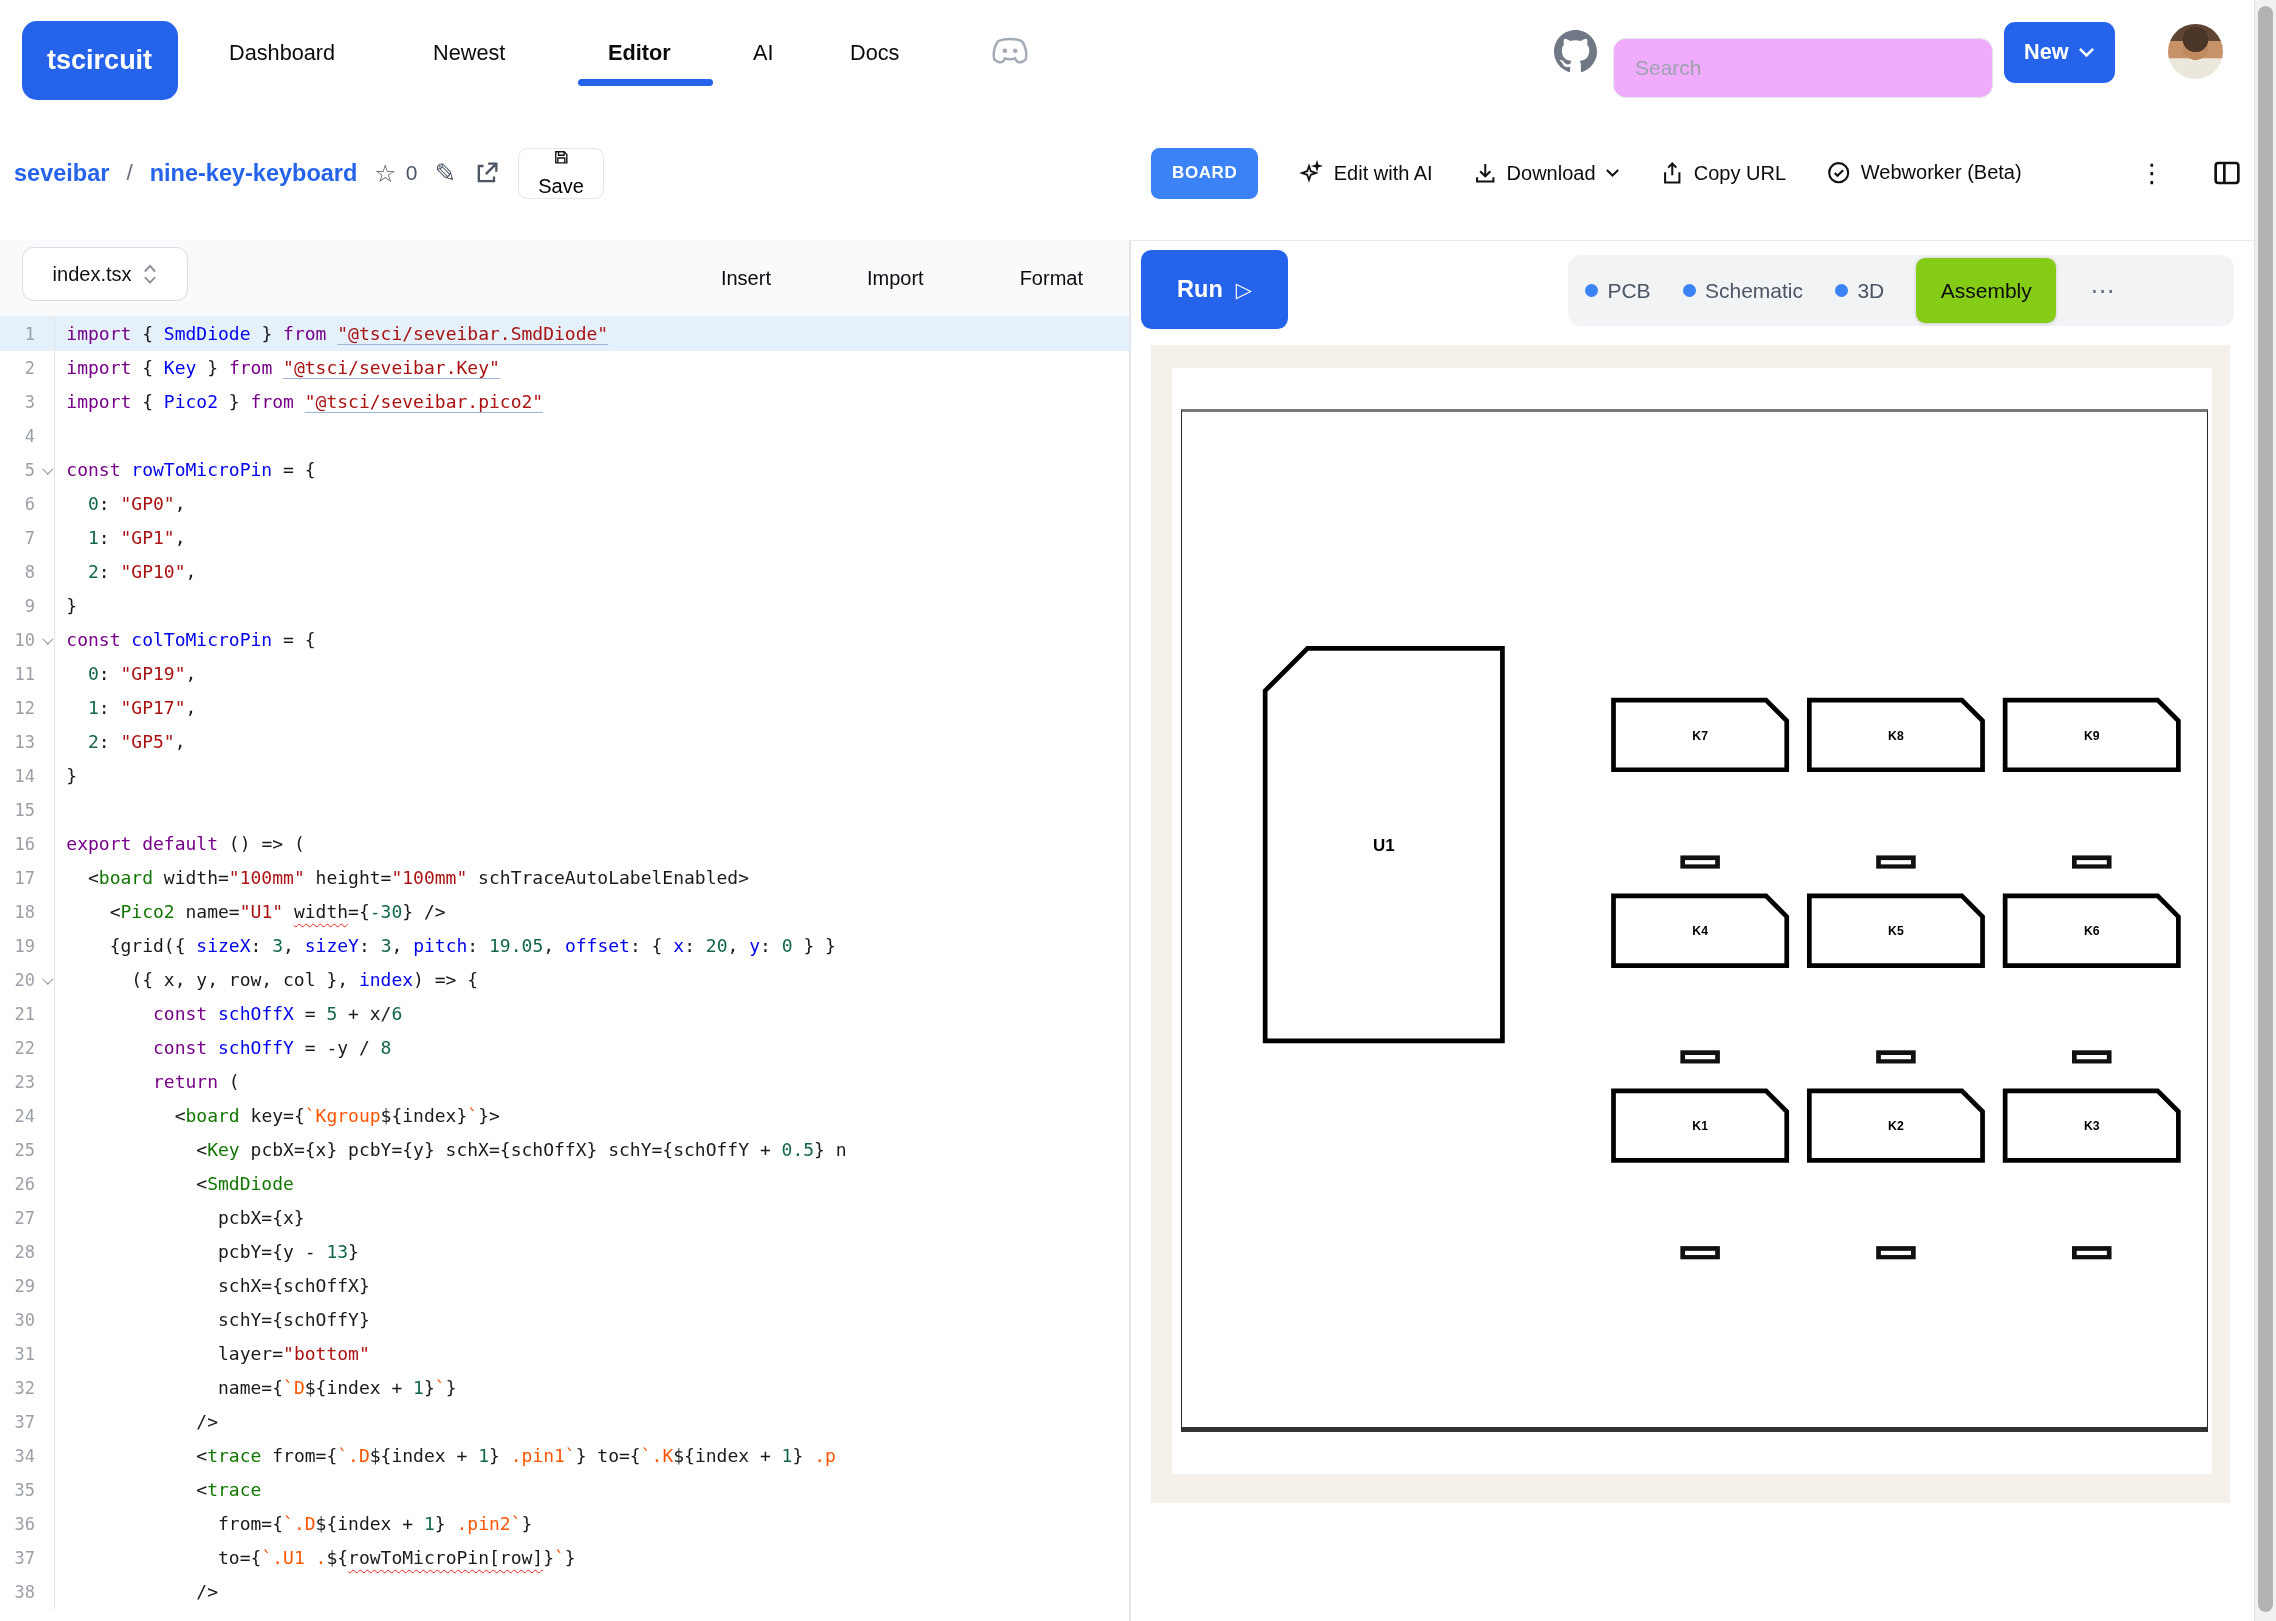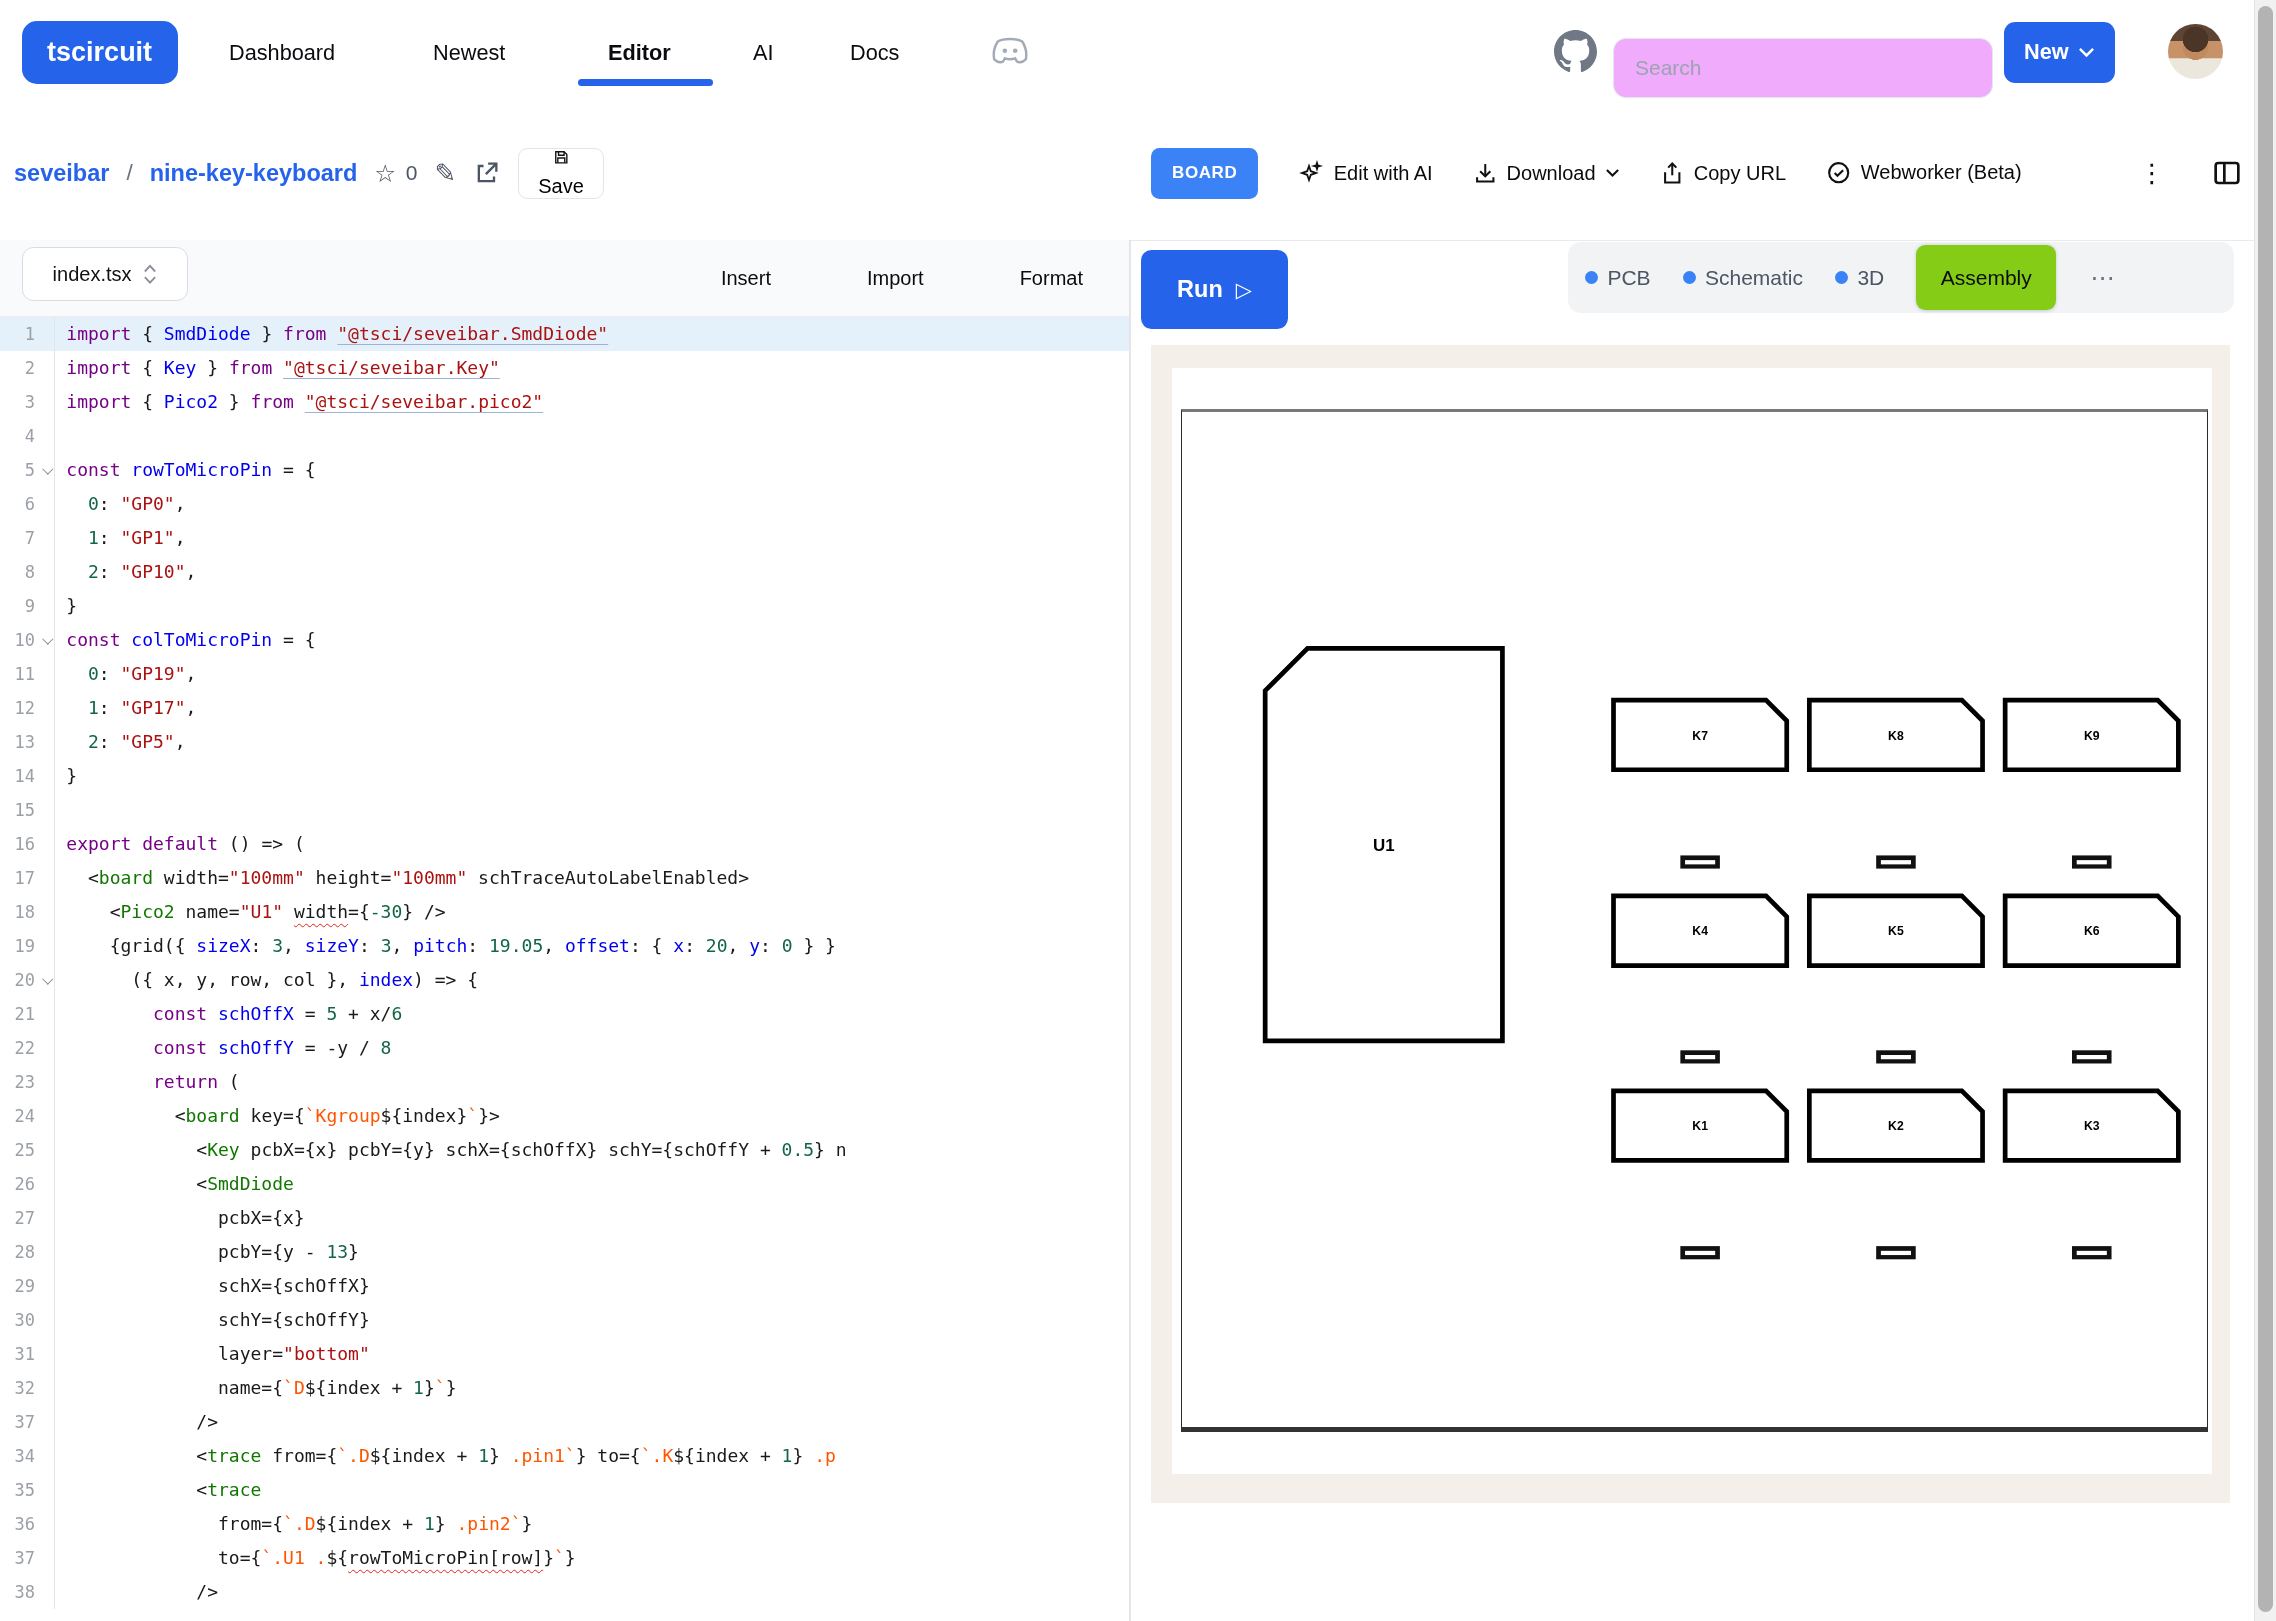--- a/index.html
+++ b/index.html
@@ -2,21 +2,21 @@
 <html style="font-size:15px"><head>
 <meta charset="utf-8">
 <style>
   html,body{margin:0;padding:0;}
   body{width:2277px;height:1621px;position:relative;overflow:hidden;background:#fff;
        font-family:"Liberation Sans",sans-serif;color:#111;}
   .abs{position:absolute;}
 
   
   .nav{left:0;top:0;width:2277px;height:106px;background:#fff;border-bottom:0.9px solid #e8eaed;}
-  .logo{left:21.7px;top:21px;height:63px;padding:0 25.4px;background:#2563eb;color:#fff;
+  .logo{left:21.7px;top:21px;height:79px;padding:0 25.4px;background:#2563eb;color:#fff;
         border-radius:15px;font-size:27px;font-weight:bold;display:flex;align-items:center;}
   .navlink{top:0;height:105px;display:flex;align-items:center;font-size:21.7px;font-weight:500;color:#0b0b0f;}
   .nl-0{left:229px}.nl-1{left:433px}.nl-2{left:608px}.nl-3{left:753px}.nl-4{left:850px}
   .tab-underline{left:578px;top:79px;width:135px;height:6.6px;background:#2563eb;border-radius:3.8px;}
   .discord{left:991px;top:35px;}
   .github{left:1554px;top:30px;}
   .search{left:1613px;top:38px;width:380px;height:60px;border:1.4px solid #e3e6ea;border-radius:13px;
           font-size:21px;color:#374151;padding:0 0 0 21px;outline:none;background:#f0abfc;
           font-family:"Liberation Sans",sans-serif;box-sizing:border-box;}
   .search::placeholder{color:#9ca3af;}
@@ -67,21 +67,21 @@
   .t-lnk{color:#aa1111;text-decoration:underline;text-decoration-color:#9db4d6;text-underline-offset:3.8px;}
   .t-num{color:#116644}.t-tag{color:#117700}.t-tpl{color:#ff5500}.t-pl{color:#1a1a1a}
   .t-err{color:#1a1a1a;text-decoration:underline wavy #e5231b;text-decoration-thickness:1.4px;text-underline-offset:4.7px;}
 
   .vdiv{left:1129px;top:240px;width:1.9px;height:1381px;background:#e3e5e8;}
 
   
   .btn-run{left:1141px;top:250px;width:147px;height:79px;background:#2563eb;border-radius:10.4px;
            display:flex;align-items:center;justify-content:center;gap:13px;color:#fff;font-size:23.5px;font-weight:600;}
   .runglyph{font-family:"DejaVu Sans",sans-serif;font-size:21px;font-weight:normal;}
-  .tabbar{left:1568px;top:242px;width:666px;height:71px;background:#f1f3f5;border-radius:13px;
+  .tabbar{left:1568px;top:255px;width:666px;height:71px;background:#f1f3f5;border-radius:13px;
           display:flex;align-items:center;padding:0 17px;gap:32px;box-sizing:border-box;}
   .ptab{display:flex;align-items:center;gap:9.4px;font-size:21px;font-weight:500;color:#4b5563;}
   .pdot{width:13px;height:13px;border-radius:50%;background:#3b82f6;}
   .ptab.activepill{background:#84cc16;color:#0b0b0f;border-radius:9.4px;height:65px;padding:0 24.5px;
                    box-shadow:0 0.9px 3.8px rgba(0,0,0,.18);justify-content:center;}
   .tabmore{font-size:24.5px;color:#6b7280;font-family:"DejaVu Sans",sans-serif;margin-left:1.9px;}
 
   .cream{left:1151px;top:345px;width:1079px;height:1158px;background:#f4f0e9;}
   .canvas{left:1172px;top:368px;width:1040px;height:1106px;background:#fff;}
   .boardrect{left:1181px;top:409px;width:1027px;height:1023px;box-sizing:border-box;background:#fff;

